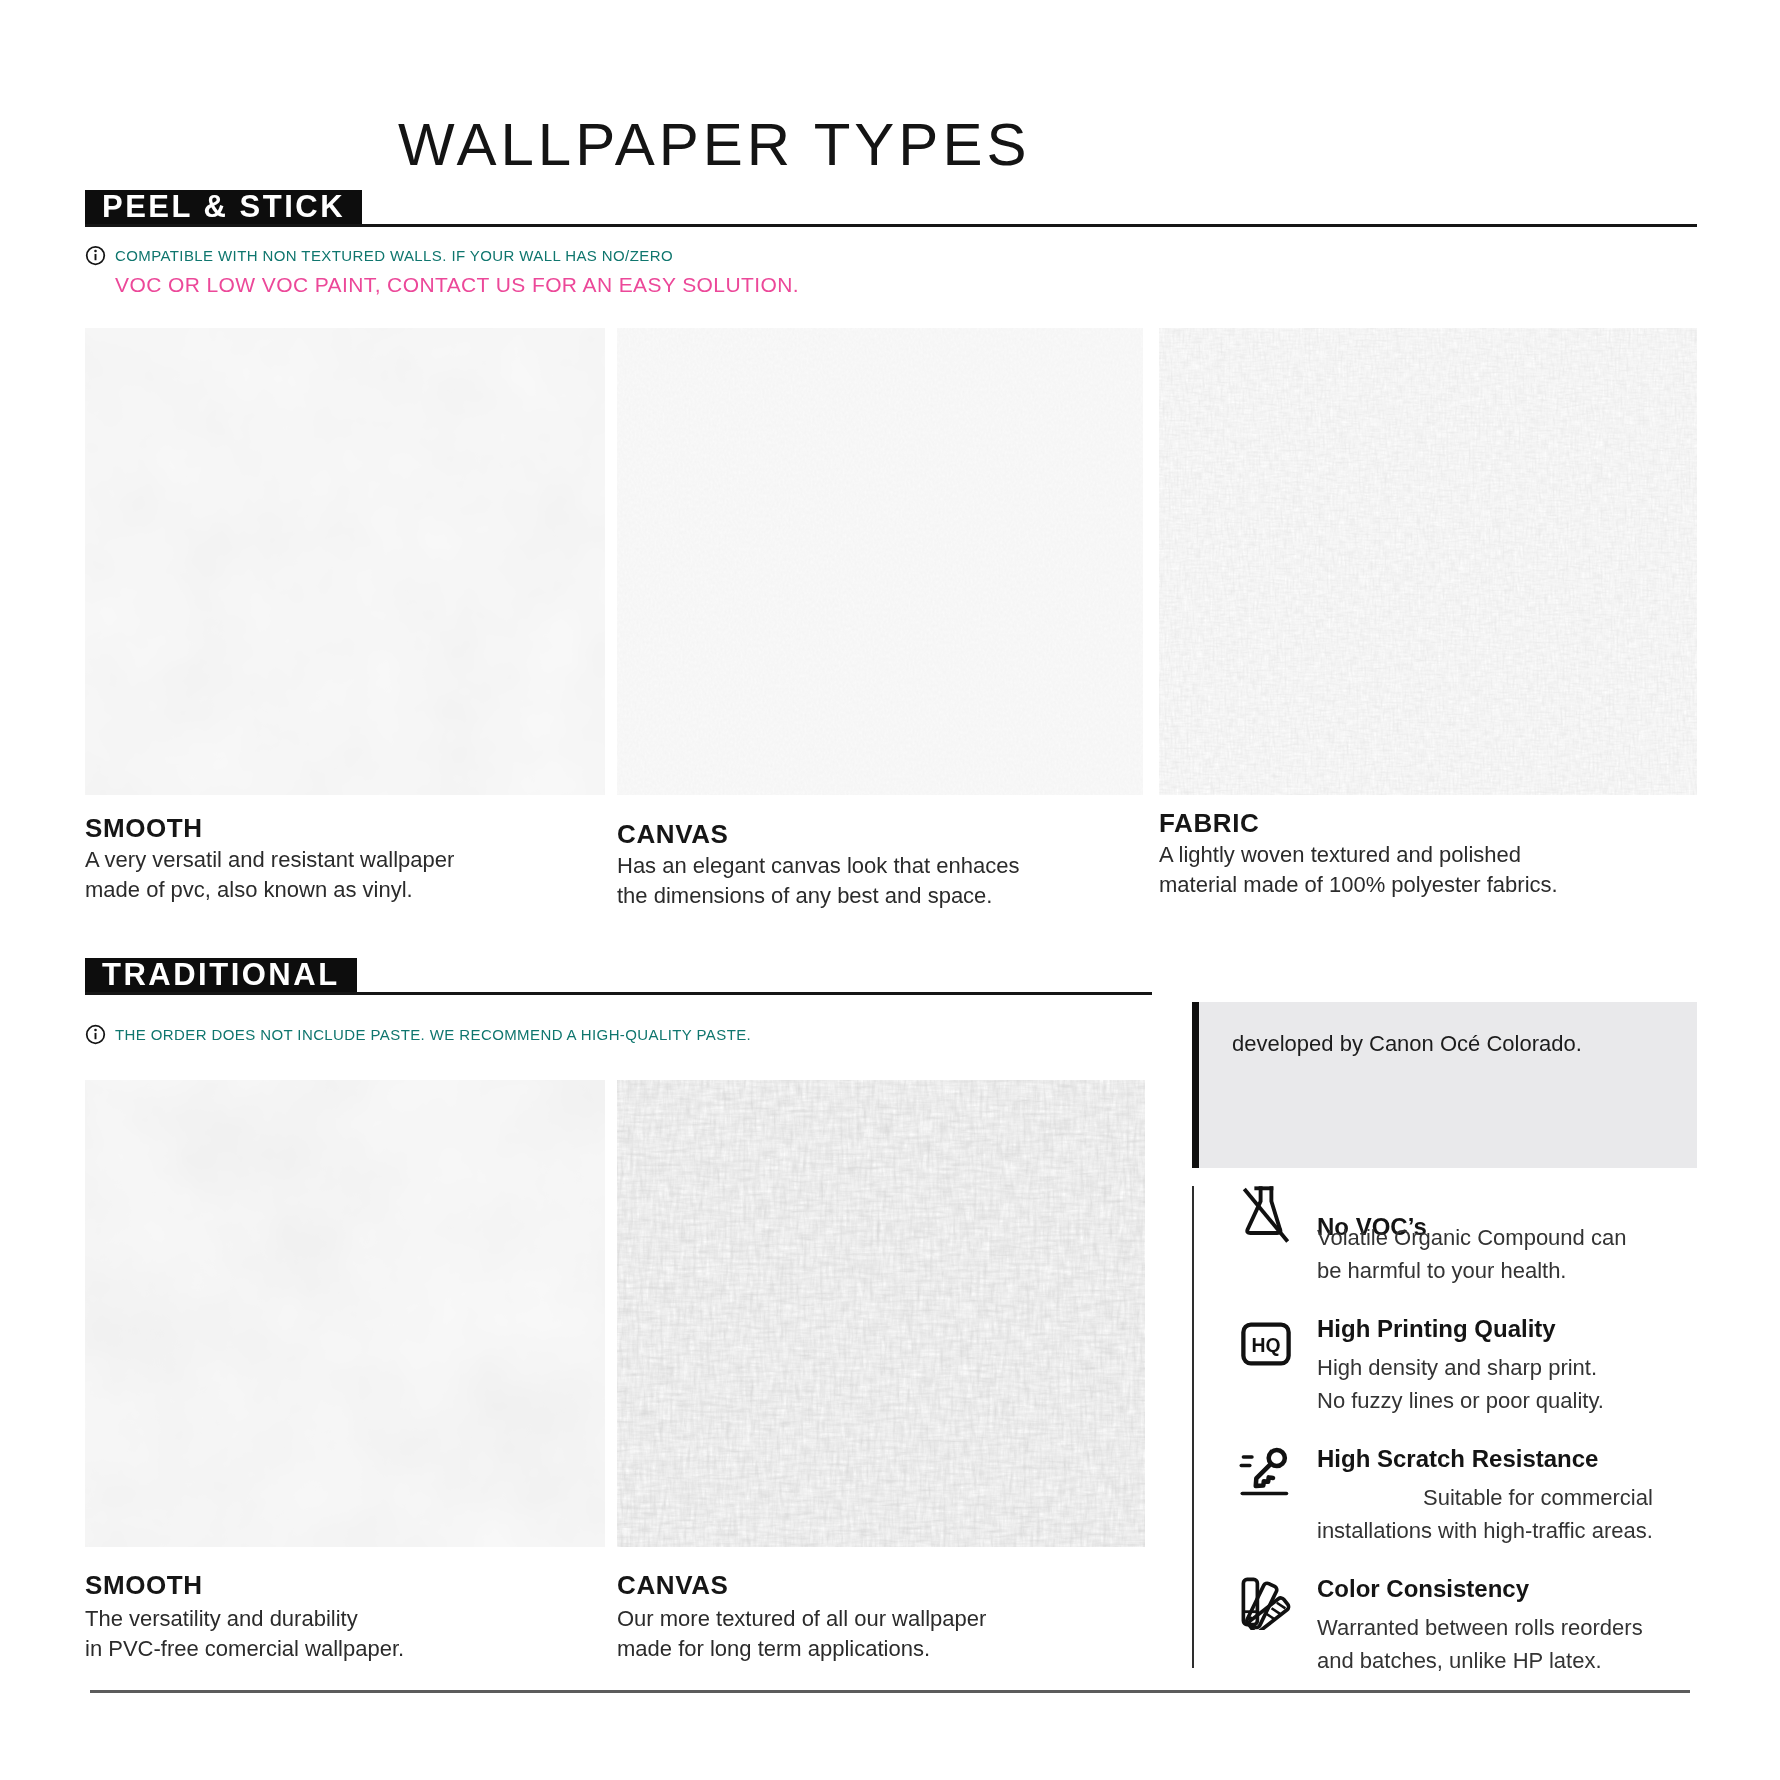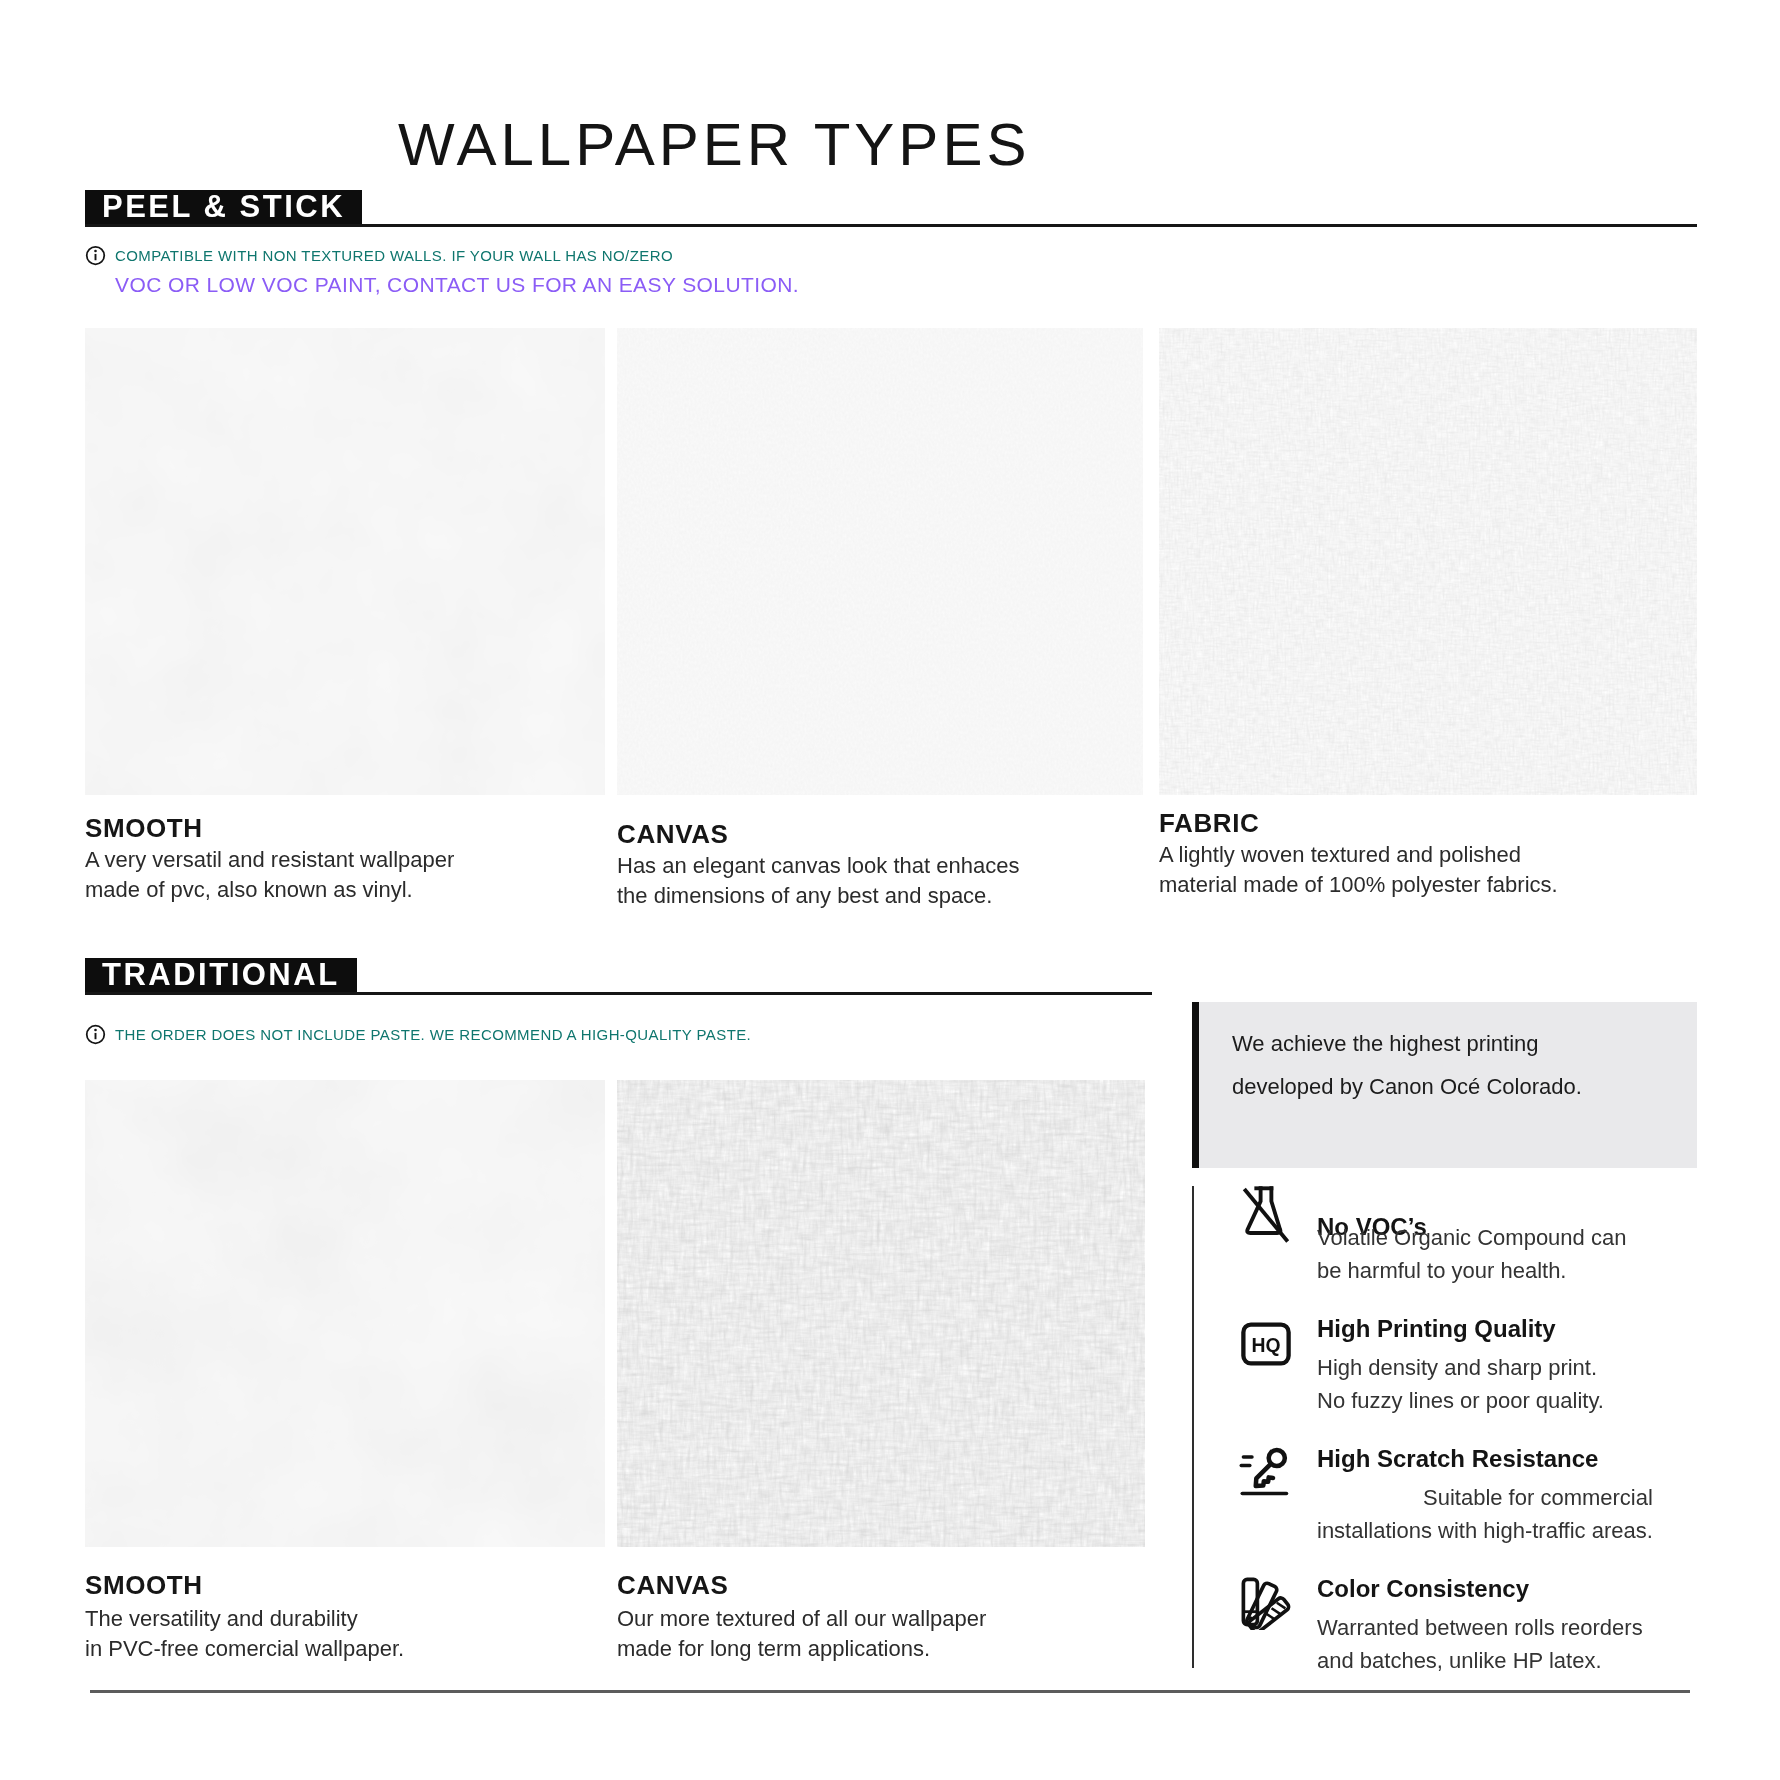--- a/index.html
+++ b/index.html
@@ -8,21 +8,21 @@
 
   .page-title{position:absolute;left:398px;top:70px;font-size:60px;font-weight:300;
               letter-spacing:4px;color:#141414;white-space:nowrap;}
 
   .sec-label{position:absolute;height:34px;line-height:34px;background:#0d0d0d;color:#ffffff;
              font-size:31px;font-weight:600;letter-spacing:2.5px;padding:0 17px;white-space:nowrap;}
   .rule{position:absolute;height:3px;background:#161616;}
 
   .note-row{position:absolute;font-size:15px;letter-spacing:0.4px;color:#0f766e;
             display:flex;align-items:center;gap:9px;white-space:nowrap;}
-  .note-cont{position:absolute;font-size:21px;letter-spacing:0.4px;color:#8b5cf6;white-space:nowrap;}
+  .note-cont{position:absolute;font-size:21px;letter-spacing:0.4px;color:#ec4899;white-space:nowrap;}
   .info-ic{width:21px;height:21px;flex:0 0 21px;display:inline-block;}
 
   .swatch{position:absolute;overflow:hidden;background:#ebebeb;}
   .swatch svg{display:block;width:100%;height:100%;}
 
   .sw-title{position:absolute;font-size:26px;font-weight:600;letter-spacing:0.6px;color:#161616;white-space:nowrap;}
   .sw-desc{position:absolute;font-size:22px;line-height:30px;color:#2b2b2b;white-space:nowrap;}
 
   .quality-box{position:absolute;left:1192px;top:1002px;width:505px;height:166px;
                background:#e9e9eb;border-left:7px solid #0f0f0f;box-sizing:border-box;}
@@ -177,21 +177,20 @@
   <div>in PVC-free comercial wallpaper.</div>
 </div>
 <div class="sw-title" style="left:617px;top:1570px;">CANVAS</div>
 <div class="sw-desc" style="left:617px;top:1604px;">
   <div>Our more textured of all our wallpaper</div>
   <div>made for long term applications.</div>
 </div>
 
 <div class="quality-box">
   <div class="qtext">
-    <div>We achieve the highest printing</div>
     <div>developed by Canon Océ Colorado.</div>
   </div>
 </div>
 
 <div class="v-line"></div>
 
 <div class="feat-icon" style="top:1184px;">
   <svg viewBox="0 0 52 58" fill="none" stroke="#111111" stroke-width="3.6" stroke-linecap="square">
     <path d="M17 4 h14"></path>
     <path d="M21 4 v12 L9 42 q-1.5 3.5 2.5 3.5 h25 q4 0 2.5-3.5 L31 16 V4"></path>

